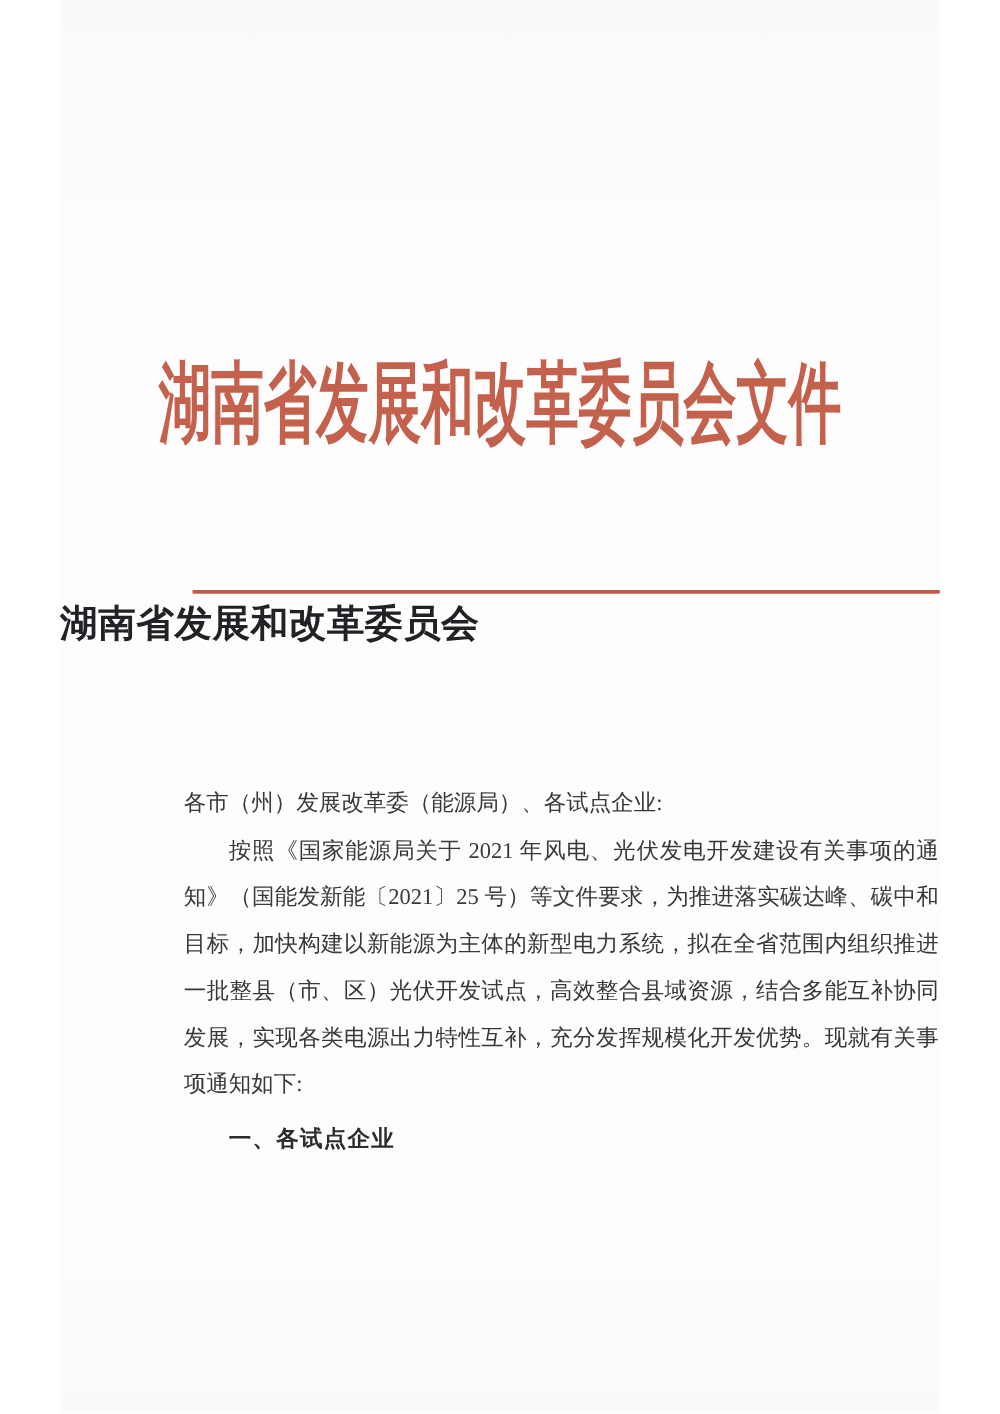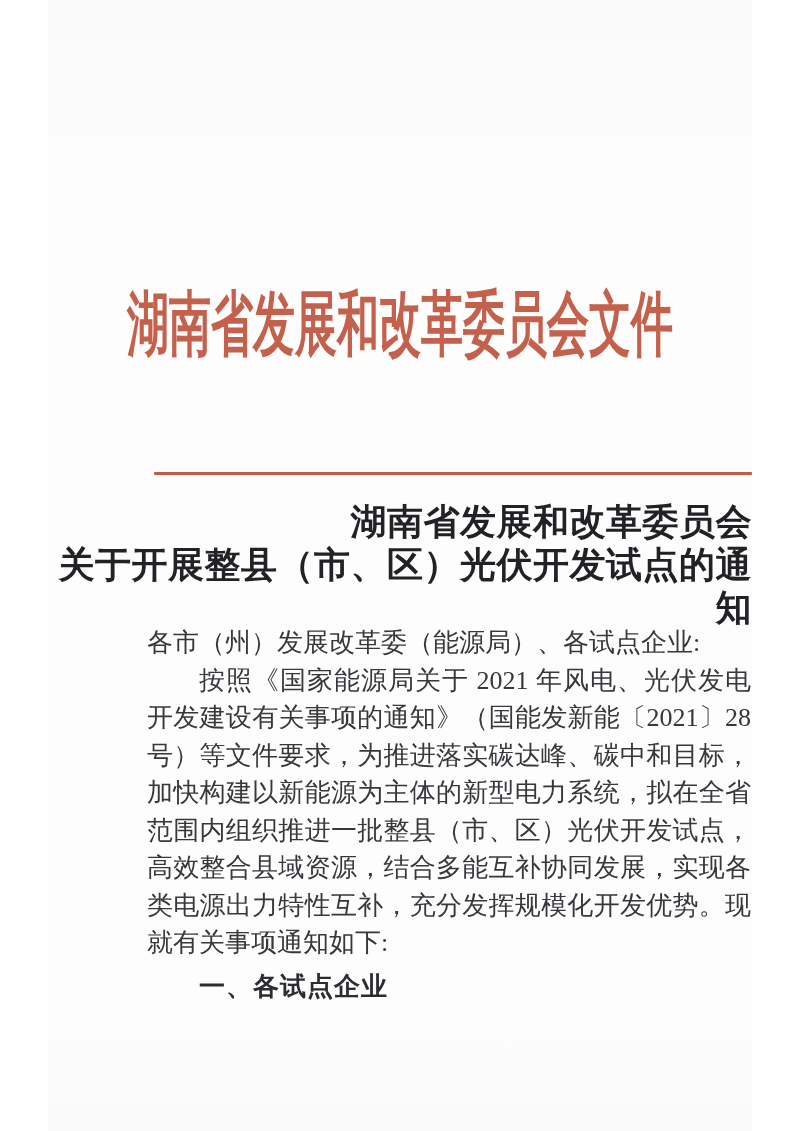--- a/index.html
+++ b/index.html
@@ -59,39 +59,39 @@
     left: 106px;
     width: 598px;
     height: 3px;
     background: #c25a4b;
     border-radius: 1px;
   }
 
   
   .doc-title {
     position: absolute;
-    top: 501px;
+    top: 478px;
     left: 0;
     width: 100%;
-    text-align: right;
+    text-align: left;
     color: #222226;
     font-weight: 700;
-    font-size: 36px;
+    font-size: 30px;
     line-height: 43px;
     letter-spacing: 0.5px;
   }
 
   
   .body-text {
     position: absolute;
     top: 624px;
     left: 99px;
     width: 604px;
     color: #37373c;
-    font-size: 26px;
+    font-size: 18px;
     line-height: 37.5px;
     text-align: justify;
   }
   .body-text p {
     margin: 0;
     padding: 0;
   }
   .indent {
     text-indent: 2em;
   }
@@ -109,22 +109,21 @@
 
 <div class="page">
 
   <div class="letterhead">湖南省发展和改革委员会文件</div>
 
 
   <div class="red-divider"></div>
 
   <div class="doc-title">
     <div>湖南省发展和改革委员会</div>
-    <div>关于开展整县（市、区）光伏开发试点的通知</div>
   </div>
 
   <div class="body-text">
     <p>各市（州）发展改革委（能源局）、各试点企业:</p>
-    <p class="indent">按照《国家能源局关于 2021 年风电、光伏发电开发建设有关事项的通知》（国能发新能〔2021〕28 号）等文件要求，为推进落实碳达峰、碳中和目标，加快构建以新能源为主体的新型电力系统，拟在全省范围内组织推进一批整县（市、区）光伏开发试点，高效整合县域资源，结合多能互补协同发展，实现各类电源出力特性互补，充分发挥规模化开发优势。现就有关事项通知如下:</p>
+    <p class="indent">按照《国家能源局关于 2021 年风电、光伏发电开发建设有关事项的通知》（国能发新能〔2021〕25 号）等文件要求，为推进落实碳达峰、碳中和目标，加快构建以新能源为主体的新型电力系统，拟在全省范围内组织推进一批整县（市、区）光伏开发试点，高效整合县域资源，结合多能互补协同发展，实现各类电源出力特性互补，充分发挥规模化开发优势。现就有关事项通知如下:</p>
     <p class="section-heading">一、各试点企业</p>
   </div>
 
 </div>
 
 </body></html>

